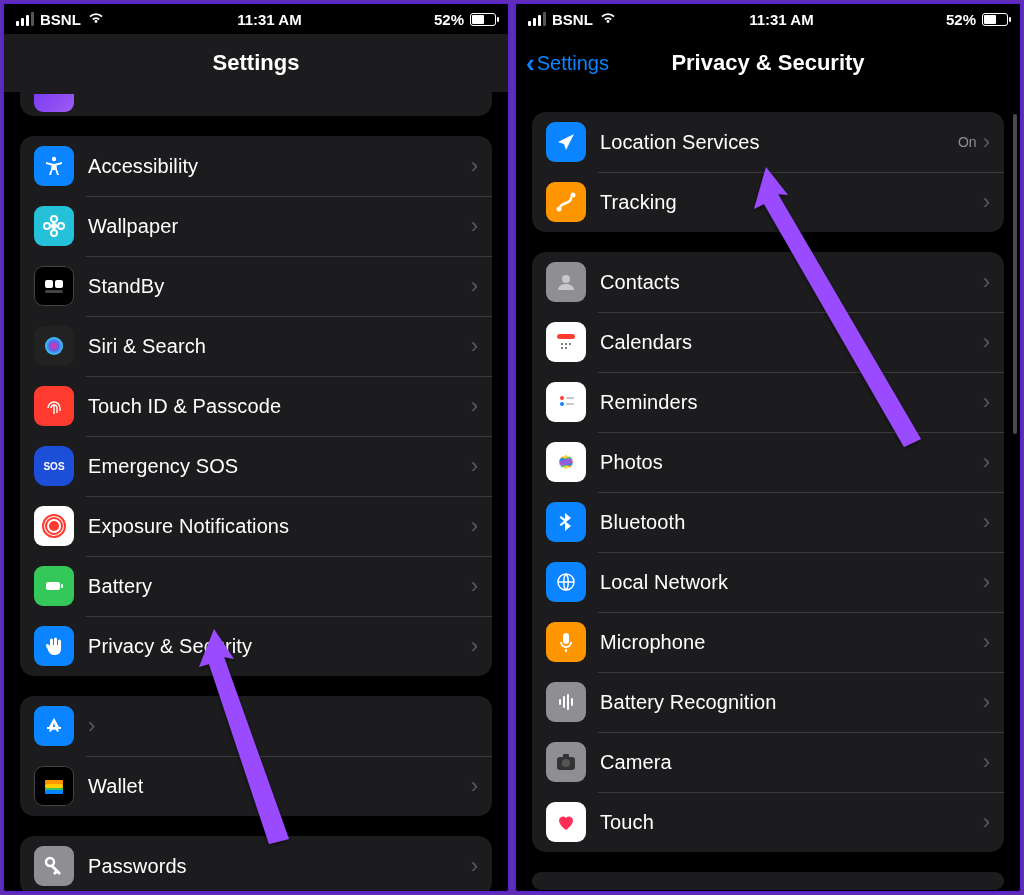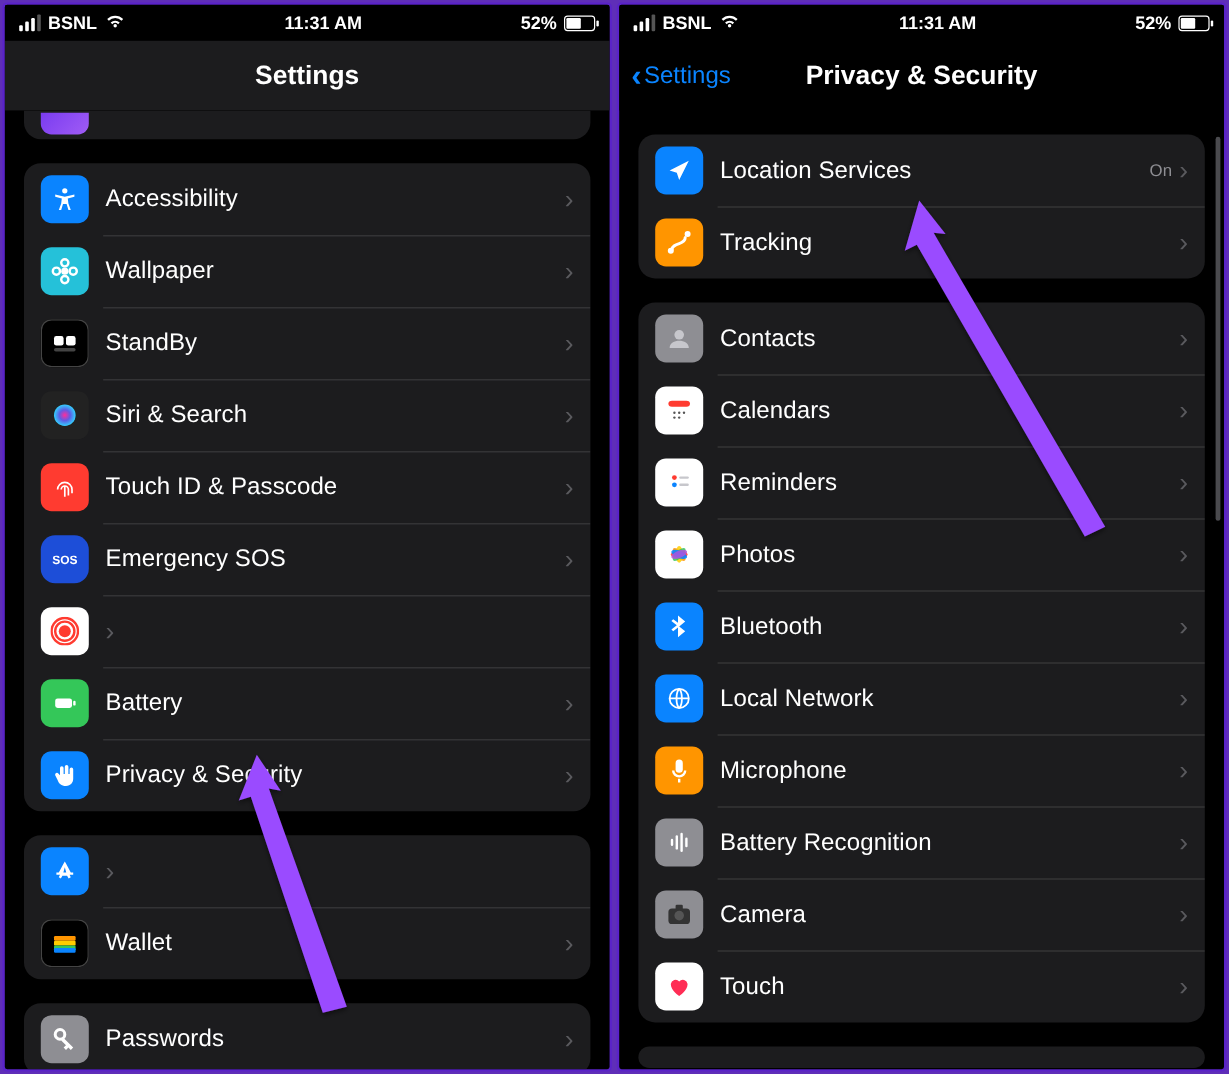--- a/index.html
+++ b/index.html
@@ -171,20 +171,21 @@
         <div class="row">
           <div class="icon" style="background: rgb(255, 255, 255);">
             <svg viewBox="0 0 24 24">
               <circle cx="12" cy="12" r="5" fill="#ff3b30"></circle>
               <g stroke="#ff3b30" stroke-width="2" fill="none">
                 <circle cx="12" cy="12" r="8"></circle>
                 <circle cx="12" cy="12" r="11"></circle>
               </g>
             </svg>
           </div>
+          <div class="label">Exposure Notifications</div>
           <div class="chevr">›</div>
         </div>
         <div class="row">
           <div class="icon" style="background: rgb(52, 199, 89);">
             <svg viewBox="0 0 24 24">
               <g fill="#fff">
                 <rect x="4" y="8" width="14" height="8" rx="2" fill="#fff"></rect>
                 <rect x="19" y="10" width="2" height="4" rx="1" fill="#fff"></rect>
               </g>
             </svg>

